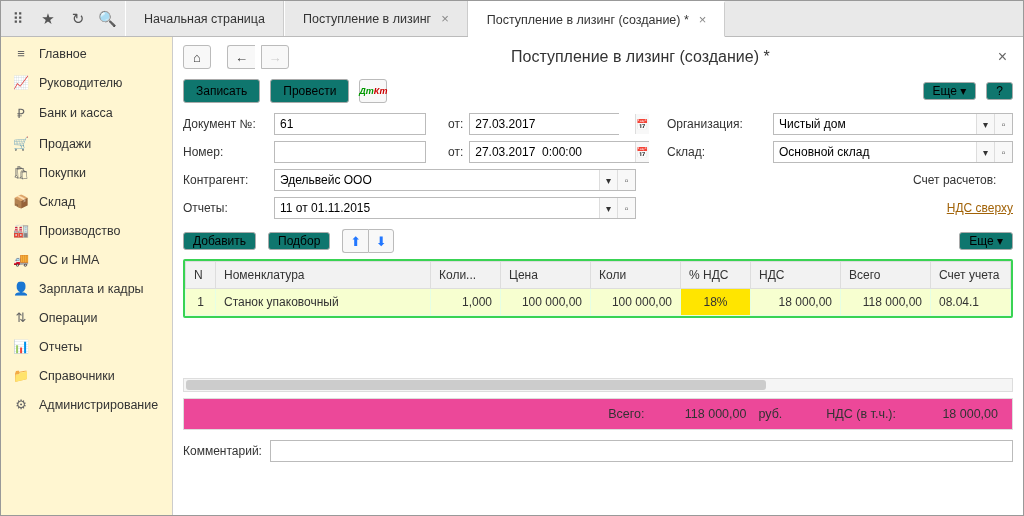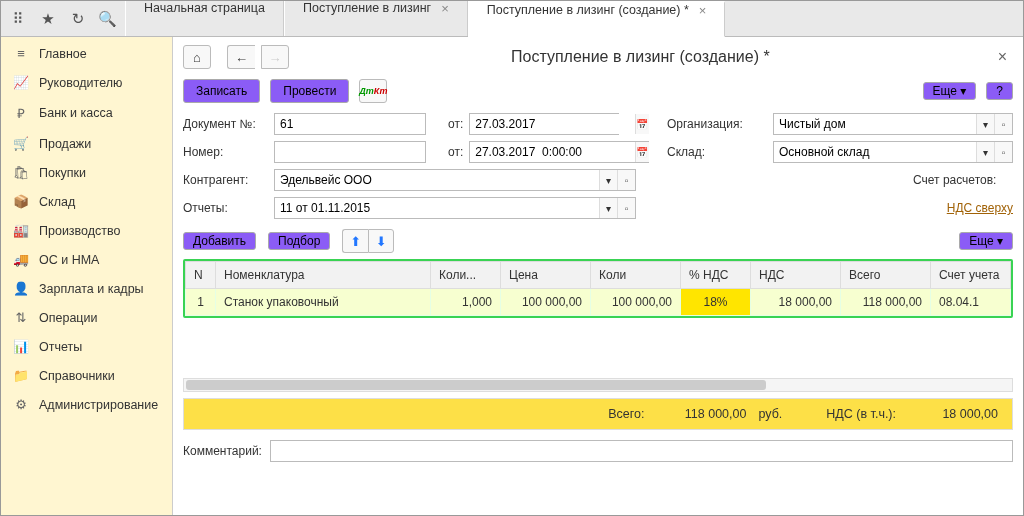--- a/index.html
+++ b/index.html
@@ -4,41 +4,41 @@
 <style>
   * { box-sizing: border-box; margin: 0; padding: 0; }
   body { font-family: Arial, sans-serif; font-size: 12px; background: #fff; color: #333; }
   .app { width: 1024px; height: 516px; border: 1px solid #999; background: #f5f5f5; display: flex; flex-direction: column; }
 
   
   .topbar { height: 36px; background: #e9e9e9; border-bottom: 1px solid #bbb; display: flex; align-items: stretch; }
   .topbar-left { display: flex; align-items: center; padding: 0 6px; gap: 8px; }
   .topbar-left .ib { width: 22px; height: 22px; display:flex; align-items:center; justify-content:center; cursor:pointer; font-size: 15px; color: #555; }
   .tabs { display: flex; align-items: stretch; }
-  .tab { padding: 0 18px; display: flex; align-items: flex-start; border-right: 1px solid #ccc; border-left: 1px solid #fff; cursor:pointer; font-size: 12.5px; }
+  .tab { padding: 8px 18px; display: flex; align-items: center; border-right: 1px solid #ccc; border-left: 1px solid #fff; cursor:pointer; font-size: 12.5px; }
   .tab.active { background: #fff; border-top: 2px solid #fff; border-bottom: 1px solid #fff; margin-bottom: -1px; }
   .tab .x { margin-left: 10px; color: #888; font-size: 13px; }
 
   
   .body { flex: 1; display: flex; overflow: hidden; }
   .sidebar { width: 172px; background: #fff6d1; border-right: 1px solid #ccc; padding-top: 2px; }
   .sb-item { display: flex; align-items: center; gap: 10px; padding: 7px 12px; cursor:pointer; font-size: 12.5px; color: #333; }
   .sb-item .ic { width: 16px; display:flex; align-items:center; justify-content:center; font-size:13px; color:#666; }
 
   
   .main { flex: 1; background: #fff; padding: 8px 10px; overflow: auto; position: relative; }
   .hdr-row { display: flex; align-items: center; gap: 6px; margin-bottom: 10px; }
   .sqbtn { width: 28px; height: 24px; border: 1px solid #bbb; background: #f8f8f8; border-radius: 3px; display:flex; align-items:center; justify-content:center; cursor:pointer; font-size: 13px; }
   .sqbtn.grp-l { border-top-right-radius:0; border-bottom-right-radius:0; border-right:none; }
   .sqbtn.grp-r { border-top-left-radius:0; border-bottom-left-radius:0; }
   .page-title { flex: 1; text-align: center; font-size: 16px; font-weight: normal; }
   .close-x { font-size: 16px; cursor:pointer; padding: 0 6px; color:#666; }
 
   .toolbar { display: flex; align-items: center; gap: 10px; margin-bottom: 10px; }
-  .btn { border: 1px solid #aaa; background: #8b5cf6; border-radius: 3px; padding: 4px 12px; cursor:pointer; font-size: 12px; }
+  .btn { border: 1px solid #aaa; background: #0f766e; border-radius: 3px; padding: 4px 12px; cursor:pointer; font-size: 12px; }
   .btn.primary { background: #ffe500; border-color: #d4b800; font-weight: bold; }
   .btn.sm { padding: 1px 9px; }
   .spacer { flex: 1; }
 
   .form-row { display: flex; align-items: center; gap: 6px; margin-bottom: 6px; }
   .lbl { width: 85px; font-size: 12px; }
   .lbl2 { width: 100px; font-size: 12px; text-align: left; }
   .inp { border: 1px solid #bbb; padding: 3px 5px; font-size: 12px; background: #fff; }
   .inp.w60 { width: 152px; }
   .dd { border-left:1px solid #bbb; background:#f8f8f8; width:18px; display:flex; align-items:center; justify-content:center; cursor:pointer; font-size:10px; }
@@ -55,21 +55,21 @@
   table { width: 100%; border-collapse: collapse; font-size: 12px; }
   thead th { background: #f2f2f2; border: 1px solid #ddd; padding: 6px 8px; text-align: left; font-weight: normal; }
   tbody td { border: 1px solid #e5ffe5; padding: 6px 8px; background: #f7ffd0; }
   tbody td.sel { background: #ffe500; text-align:center; }
   tbody td.num { text-align: right; }
   tbody td.center { text-align: center; }
 
   .scroll-ph { height: 14px; margin-top: 60px; border:1px solid #ddd; background: #f5f5f5; position:relative; }
   .scroll-thumb { position:absolute; left: 2px; top:1px; bottom:1px; width: 70%; background:#ccc; border-radius:3px; }
 
-  .footer-totals { background: #fde047; border:1px solid #ddd; margin-top:6px; padding:8px 14px; display:flex; justify-content:flex-end; gap: 12px; font-size:12.5px; }
+  .footer-totals { background: #ec4899; border:1px solid #ddd; margin-top:6px; padding:8px 14px; display:flex; justify-content:flex-end; gap: 12px; font-size:12.5px; }
   .footer-totals .v { font-weight: normal; }
 
   .comment-row { display:flex; align-items:center; gap:8px; margin-top:10px; }
   .comment-row input { flex:1; }
 </style>
 </head>
 <body>
 
 <div class="app">
 

